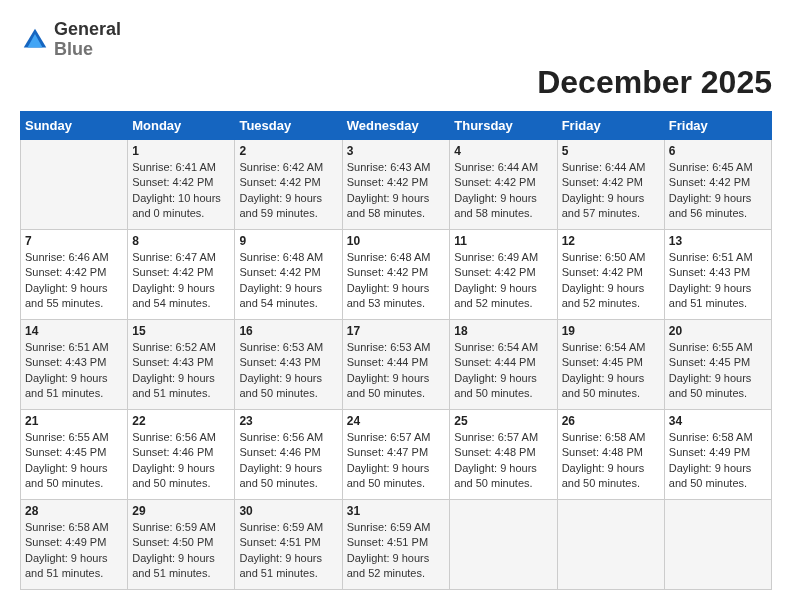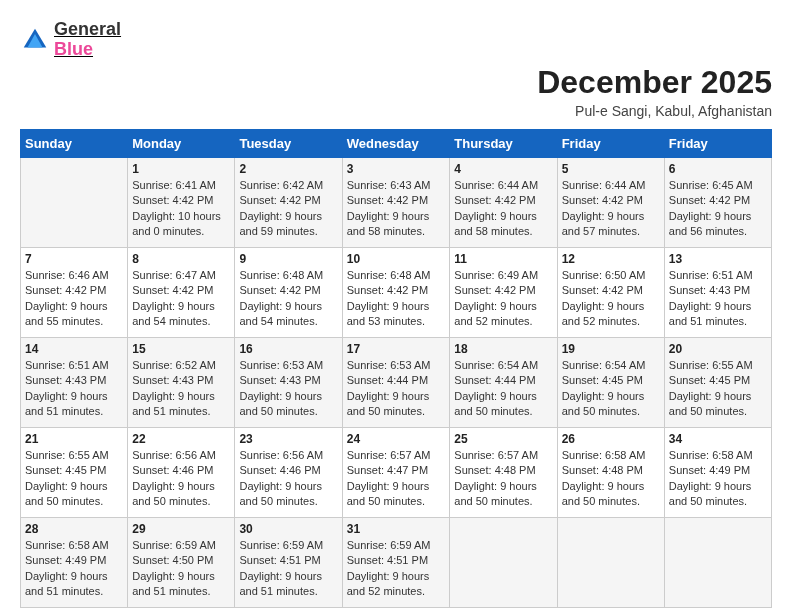--- a/index.html
+++ b/index.html
@@ -20,24 +20,23 @@
       display: flex;
       align-items: center;
       gap: 4px;
     }
     .logo-text {
       display: flex;
       flex-direction: column;
       font-size: 18px;
       font-weight: bold;
       line-height: 1.1;
-      text-decoration: underline;
     }
     .logo-general { color: #333; }
-    .logo-blue { color: #ec4899; }
+    .logo-blue { color: #737373; }
     .logo-icon {
       width: 30px;
       height: 30px;
     }
     .title-block {
       text-align: right;
     }
     .month-year {
       font-size: 32px;
       font-weight: bold;
@@ -98,21 +97,20 @@
       <polygon points="20,5 35,30 5,30" fill="#1565c0"></polygon>
       <polygon points="20,12 30,30 10,30" fill="#42a5f5"></polygon>
     </svg>
     <div class="logo-text">
       <span class="logo-general">General</span>
       <span class="logo-blue">Blue</span>
     </div>
   </div>
   <div class="title-block">
     <div class="month-year">December 2025</div>
-    <div class="location">Pul-e Sangi, Kabul, Afghanistan</div>
   </div>
 </div>
 
 <table>
   <thead>
     <tr>
     <th>Sunday</th>
         <th>Monday</th>
         <th>Tuesday</th>
         <th>Wednesday</th>

